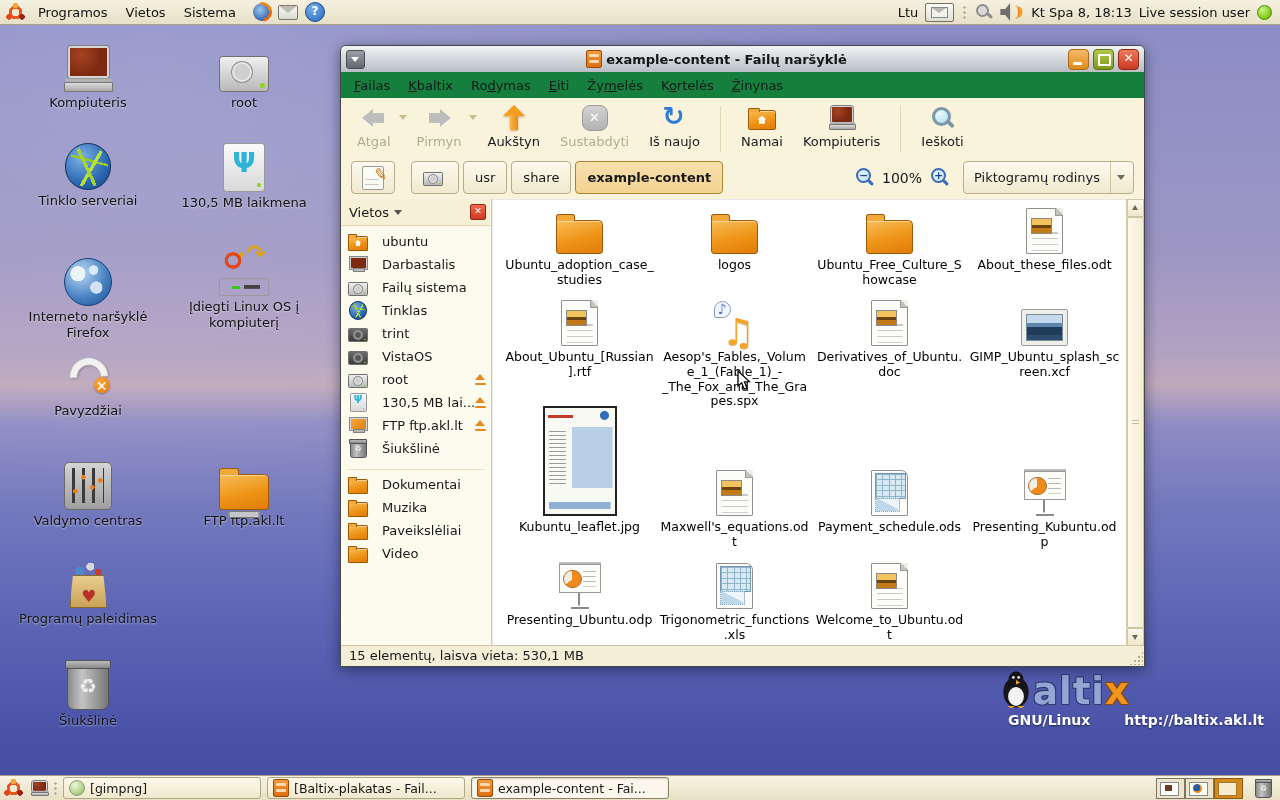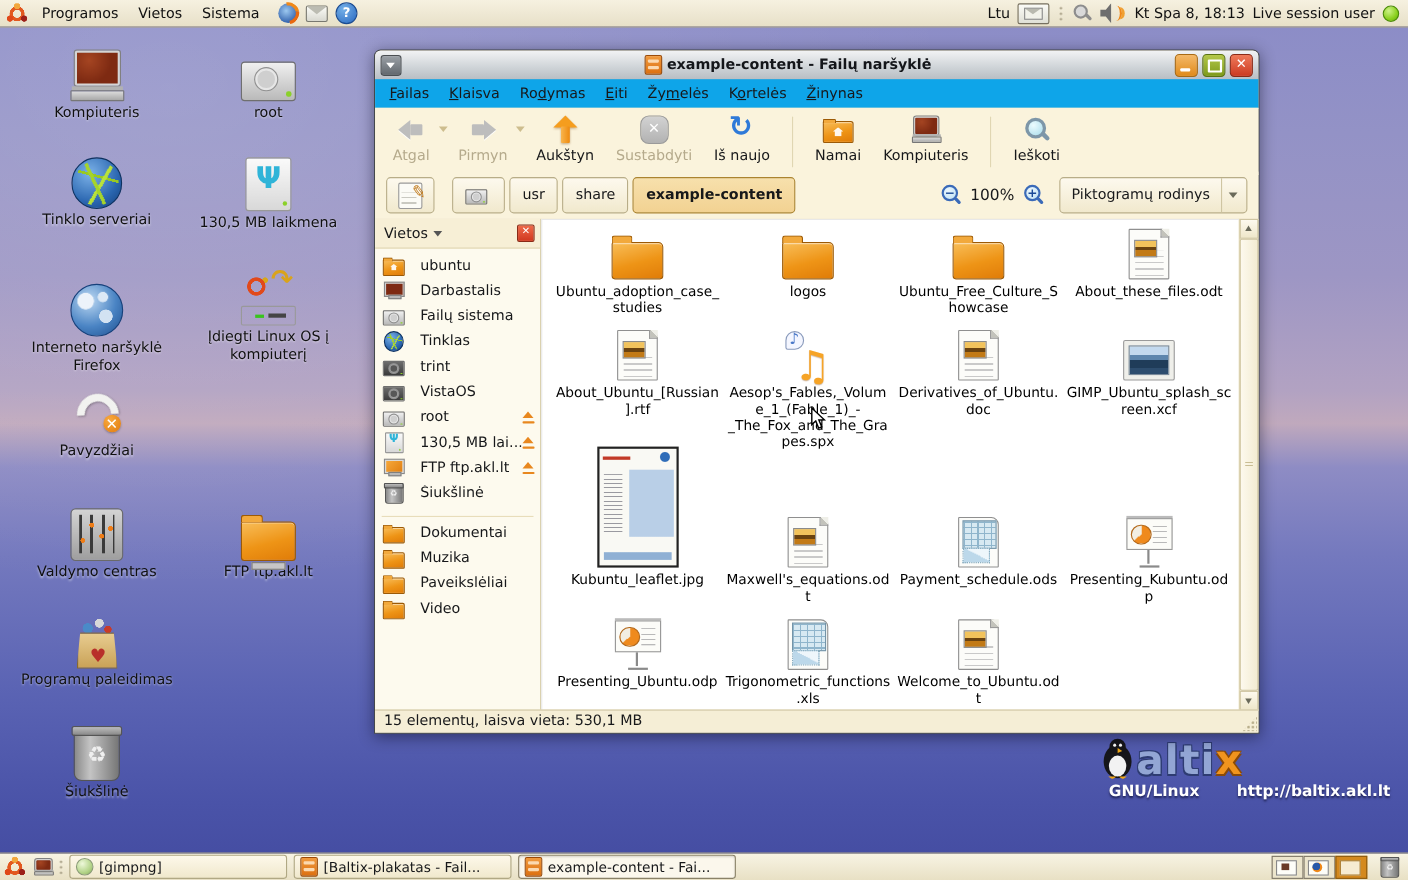--- a/index.html
+++ b/index.html
@@ -281,21 +281,21 @@
     background:#fbd9b0;border-radius:1px;box-shadow:0 6px 0 #fbd9b0}
   .winbtns{display:flex;gap:4px}
   .wbtn{width:19px;height:19px;border-radius:4px;position:relative}
   .wbtn-min{background:linear-gradient(#f4b969,#e08a1a);border:1px solid #a86a14}
   .wbtn-min::before{content:"";position:absolute;left:4px;bottom:4px;width:9px;height:3px;background:#fff;border-radius:1px}
   .wbtn-max{background:linear-gradient(#b4c84a,#7e9a1a);border:1px solid #5a7210}
   .wbtn-max::before{content:"";position:absolute;left:4px;top:4px;width:9px;height:8px;border:2px solid #fff;border-radius:1px}
   .wbtn-close{background:linear-gradient(#ef7a5a,#cc3a22);border:1px solid #8a2a16}
   .wbtn-close::before{content:"✕";position:absolute;inset:0;color:#fff;font-weight:bold;font-size:12px;
     text-align:center;line-height:17px}
-  .menubar{position:absolute;left:0;top:26px;right:0;height:26px;background:#0ea5e9;
+  .menubar{position:absolute;left:0;top:26px;right:0;height:26px;background:#15803d;
     border-bottom:1px solid #ece3c6;display:flex;align-items:center;padding-left:4px}
   .menu-item{padding:4px 9px;font-size:13px;color:#17181a}
   .menu-item .u{text-decoration:underline}
   .toolbar{position:absolute;left:0;top:52px;right:0;height:58px;background:#faf3dc;
     border-bottom:1px solid #e4dabb;display:flex;align-items:stretch;padding:2px 4px 0 6px}
   .tb-item{position:relative;display:flex;flex-direction:column;align-items:center;justify-content:flex-start;
     padding:4px 10px 2px;border-radius:4px;color:#17181a}
   .tb-item .ic-row{height:28px;display:flex;align-items:center}
   .tb-label{font-size:13px;margin-top:2px;white-space:nowrap}
   .tb-item[data-state="disabled"] .tb-label{color:#b5aa8c}
@@ -531,21 +531,21 @@
       <span class="wbtn wbtn-min"></span>
       <span class="wbtn wbtn-max"></span>
       <span class="wbtn wbtn-close"></span>
     </span>
   </div>
 
   <div class="menubar">
 
       <span class="menu-item"><span></span><span class="u">F</span><span>ailas</span></span>
 
-      <span class="menu-item"><span></span><span class="u">K</span><span>laisva</span></span>
+      <span class="menu-item"><span></span><span class="u">K</span><span>baltix</span></span>
 
       <span class="menu-item"><span>Ro</span><span class="u">d</span><span>ymas</span></span>
 
       <span class="menu-item"><span></span><span class="u">E</span><span>iti</span></span>
 
       <span class="menu-item"><span>Žy</span><span class="u">m</span><span>elės</span></span>
 
       <span class="menu-item"><span>K</span><span class="u">o</span><span>rtelės</span></span>
 
       <span class="menu-item"><span></span><span class="u">Ž</span><span>inynas</span></span>

